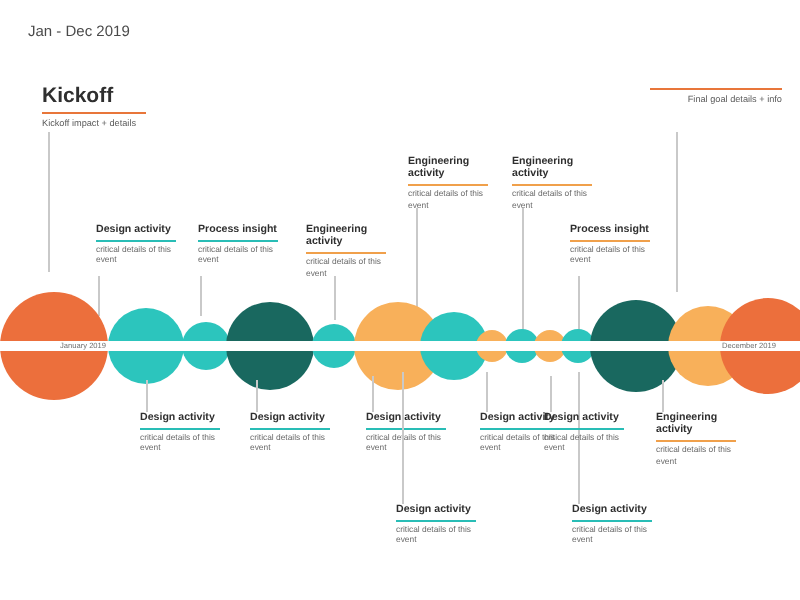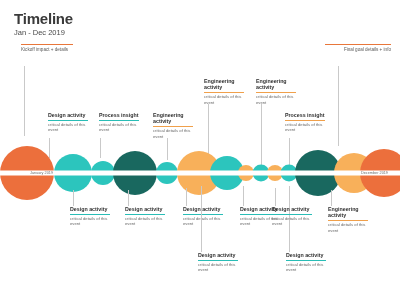--- a/index.html
+++ b/index.html
@@ -135,25 +135,25 @@
     line-height: 5px;
     white-space: nowrap;
   }
   #rail-label-start { left: 30px; }
   #rail-label-end { right: 12px; }
 </style>
 </head>
 <body>
 
 <div id="header">
-  <div id="title">Timeline</div>
   <div id="subtitle">Jan - Dec 2019</div>
 </div>
 
 <div class="endpoint" id="kickoff">
+  <div class="endpoint-title">Kickoff</div>
   <div class="endpoint-rule"></div>
   <div class="endpoint-sub">Kickoff impact + details</div>
 </div>
 <div class="stem" style="left:24px; top:66px; height:70px;"></div>
 
 <div class="endpoint" id="endgoal">
   <div class="endpoint-rule"></div>
   <div class="endpoint-sub">Final goal details + info</div>
 </div>
 <div class="stem" style="left:338px; top:66px; height:80px;"></div>

